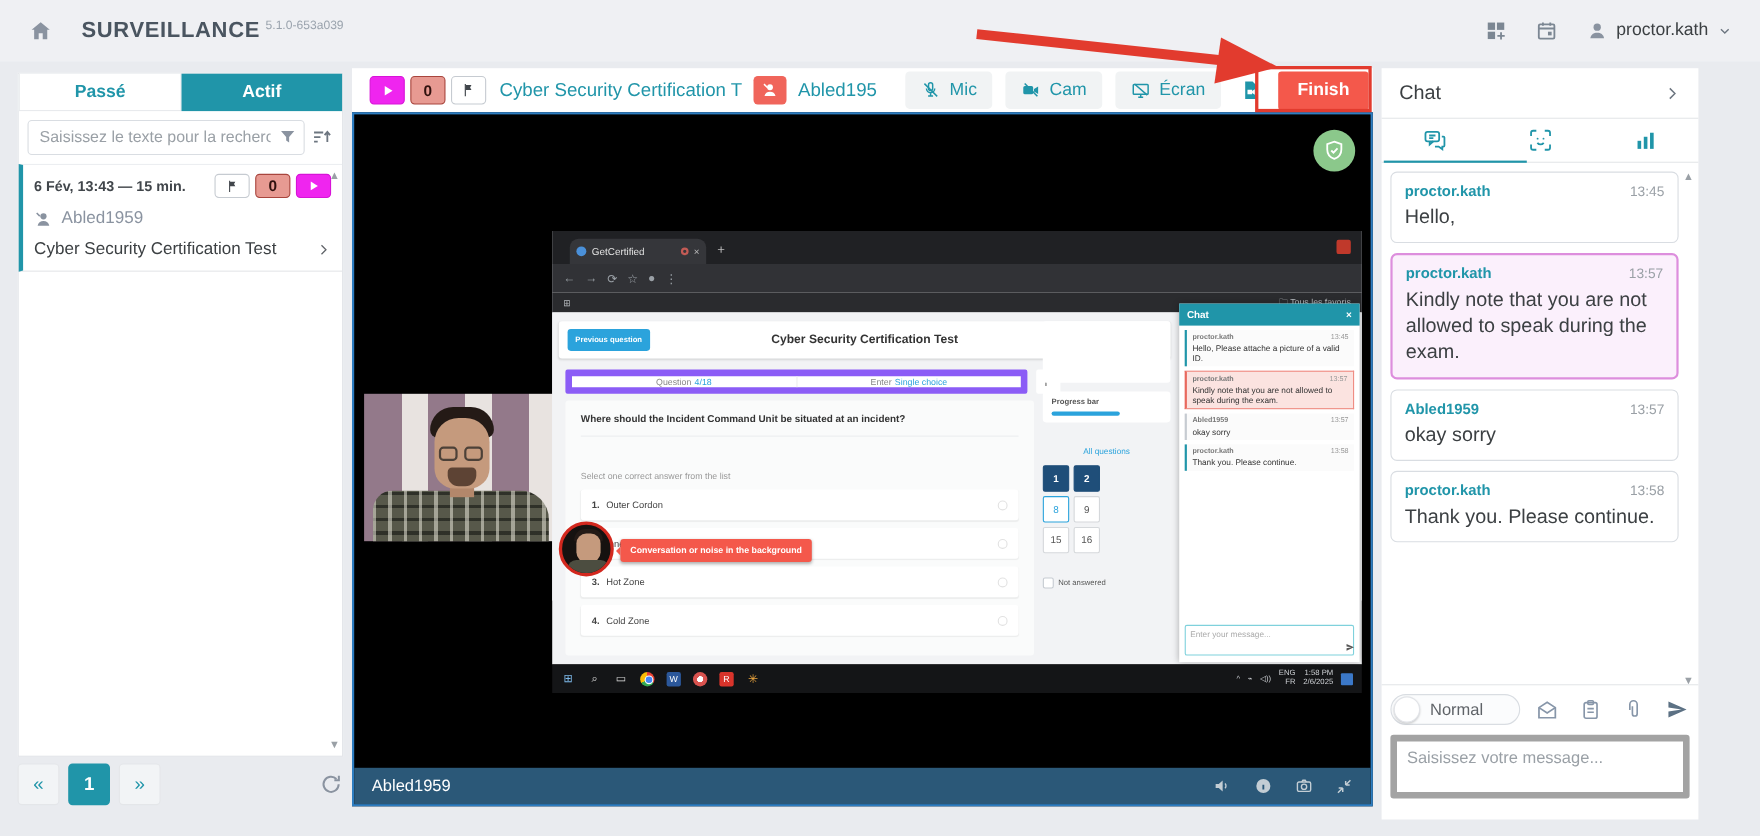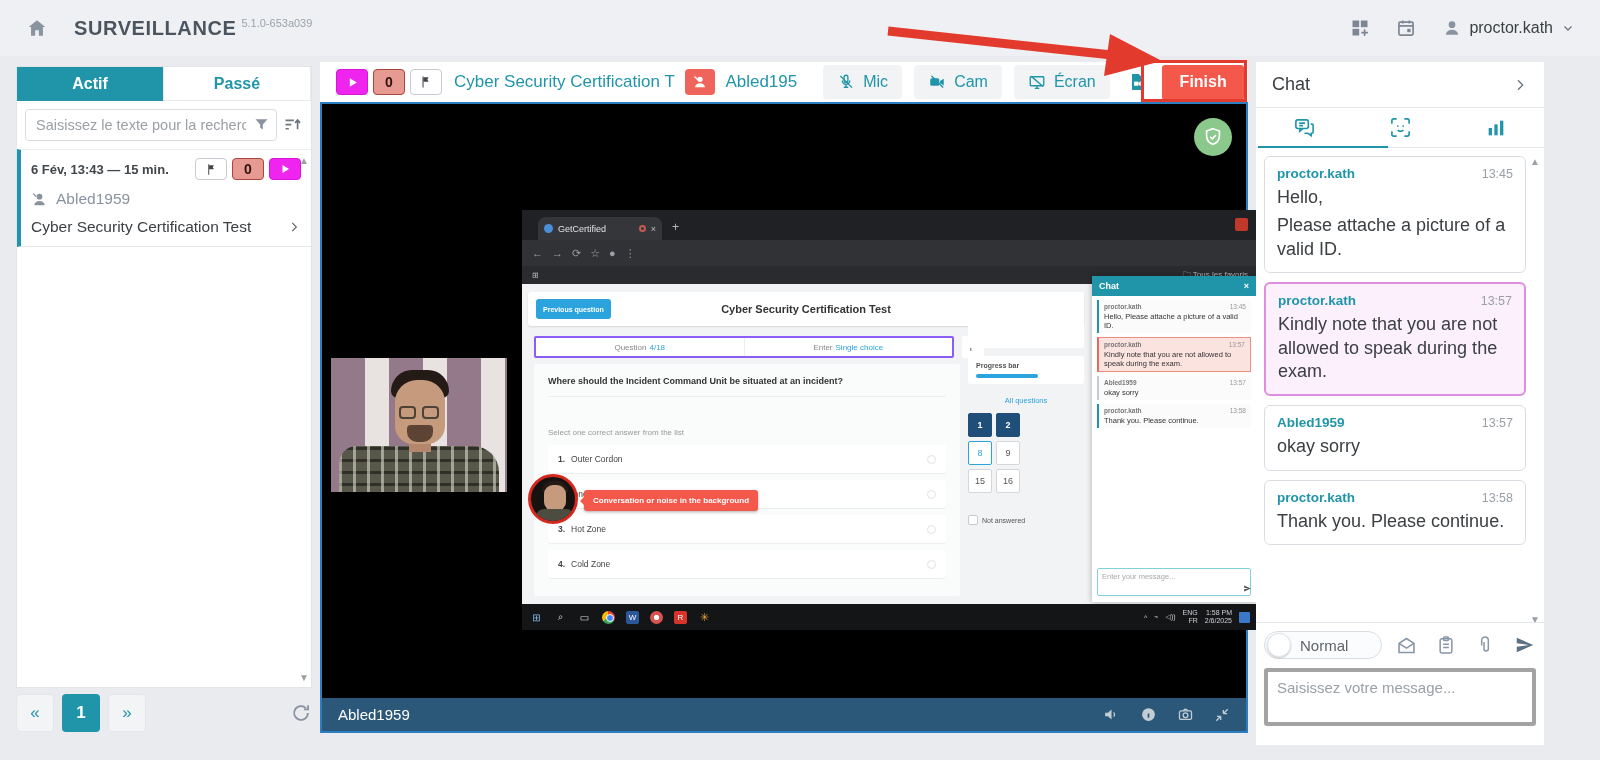--- a/index.html
+++ b/index.html
@@ -102,21 +102,21 @@
   .wc-head { position:absolute; left:64px; top:22px; width:50px; height:64px; background:#c59a7d;
     border-radius:22px 22px 18px 18px; }
   .wc-hair { position:absolute; left:60px; top:12px; width:58px; height:28px; background:#241a16;
     border-radius:24px 24px 8px 8px; }
   .wc-glass { position:absolute; top:26px; width:17px; height:13px; border:2px solid #4d4138; border-radius:4px; }
   .wc-glass.l { left:4px; } .wc-glass.r { left:27px; }
   .wc-beard { position:absolute; left:12px; bottom:2px; width:26px; height:17px; background:#5d4334;
     border-radius:4px 4px 10px 10px; }
 
   
-  .screen { position:absolute; left:200px; top:106px; width:736px; height:336px; background:#f2f3f5; }
+  .screen { position:absolute; left:180px; top:106px; width:736px; height:336px; background:#f2f3f5; }
   .br-titlebar { position:absolute; left:0; top:0; width:100%; height:30px; background:#202124; }
   .br-tab { position:absolute; left:16px; top:7px; width:124px; height:23px; background:#35363a;
     border-radius:8px 8px 0 0; display:flex; align-items:center; padding:0 6px; gap:5px; }
   .br-tab .fav { width:9px; height:9px; border-radius:50%; background:#4a90d9; }
   .br-tab .t { color:#e0e0e0; font-size:9px; flex:1; }
   .br-tab .rec { width:7px; height:7px; border-radius:50%; border:2px solid #c35b55; }
   .br-tab .x { color:#bbb; font-size:9px; }
   .br-plus { position:absolute; left:150px; top:10px; color:#bbb; font-size:12px; }
   .br-ext { position:absolute; right:10px; top:8px; width:13px; height:13px; background:#c0392b; border-radius:2px; }
   .br-urlbar { position:absolute; left:0; top:30px; width:100%; height:26px; background:#313236;
@@ -130,42 +130,42 @@
     display:flex; align-items:center; padding:0 10px; color:#b7bbbf; font-size:8px; }
   .br-bookmarks .right { margin-left:auto; }
   .page { position:absolute; left:0; top:74px; width:736px; height:320px; background:#f2f3f5; }
   .q-headcard { position:absolute; left:6px; top:8px; width:556px; height:34px; background:#fff;
     border-radius:3px; box-shadow:0 1px 2px rgba(0,0,0,.12); }
   .q-btn { position:absolute; top:7px; height:20px; background:#2ba3dc; color:#fff; font-size:7px;
     font-weight:bold; border-radius:3px; display:flex; align-items:center; justify-content:center; padding:0 7px; }
   .q-title { position:absolute; left:110px; right:110px; top:0; height:34px; display:flex;
     align-items:center; justify-content:center; font-size:11px; font-weight:bold; color:#333; }
   .q-meta { position:absolute; left:12px; top:52px; width:420px; height:22px; background:#fff;
-    border:2px solid #8b5cf6; border-radius:2px; display:flex; }
+    border:6px solid #8b5cf6; border-radius:2px; display:flex; }
   .q-meta .cell { flex:1; display:flex; align-items:center; justify-content:center; gap:3px;
     font-size:8px; color:#888; }
   .q-meta .cell + .cell { border-left:1px solid #eee; }
   .q-meta .teal { color:#2ba3dc; }
   .q-flag { position:absolute; left:440px; top:52px; width:22px; height:22px; background:#fff;
     display:flex; align-items:center; justify-content:center; color:#333; border-radius:2px; }
   .q-card { position:absolute; left:12px; top:80px; width:426px; height:232px; background:#fafbfb;
     border-radius:3px; padding:12px 14px; }
   .q-text { font-size:9px; color:#333; font-weight:bold; }
   .q-sep { border-top:1px solid #eceef0; margin:10px 0 8px 0; }
   .q-instr { font-size:8px; color:#999; margin-bottom:8px;margin-top:31px; }
   .opt { height:28px; background:#fff; border-radius:3px; box-shadow:0 1px 1px rgba(0,0,0,.06);
     display:flex; align-items:center; padding:0 10px; margin-bottom:7px; font-size:8.5px; color:#444; }
   .opt .n { font-weight:bold; margin-right:6px; }
   .opt .radio { margin-left:auto; width:9px; height:9px; border-radius:50%; border:1px solid #e2e2e2; }
   .q-right { position:absolute; left:446px; top:8px; width:116px; }
   .qr-card1 { height:56px; background:#fff; border-radius:3px; }
   .qr-progress { margin-top:8px; background:#fff; border-radius:3px; padding:6px 8px; }
   .qr-progress .lbl { font-size:7px; font-weight:bold; color:#555; }
   .qr-progress .bar { margin-top:5px; width:62px; height:4px; border-radius:2px; background:#2ba3dc; }
-  .qr-all { margin-top:12px; font-size:7.5px; color:#2ba3dc; text-align:center; }
+  .qr-all { margin-top:22px; font-size:7.5px; color:#2ba3dc; text-align:center; }
   .qr-grid { margin-top:8px; display:grid; grid-template-columns:24px 24px; gap:4px; }
   .sq { width:24px; height:24px; display:flex; align-items:center; justify-content:center;
     font-size:9px; border-radius:2px; background:#fff; border:1px solid #d5d8db; color:#555; }
   .sq.filled { background:#1f4e79; border-color:#1f4e79; color:#fff; font-weight:bold; }
   .sq.current { border-color:#2ba3dc; color:#2ba3dc; }
   .qr-na { margin-top:22px; display:flex; align-items:center; gap:4px; font-size:7px; color:#555; }
   .qr-na .cb { width:10px; height:10px; border:1px solid #c6cbd1; background:#fff; border-radius:2px; }
 
   
   .ov-chat { position:absolute; left:570px; top:66px; width:164px; height:326px; background:#fff;
@@ -241,21 +241,21 @@
     border-top:1px solid #e4e6e9; padding:8px 8px 0 8px; }
   .rp-toolrow { display:flex; align-items:center; }
   .toggle { width:118px; height:28px; border:1px solid #d9dde2; border-radius:14px; background:#fbfcfd;
     display:flex; align-items:center; cursor:pointer; }
   .toggle .knob { width:24px; height:24px; border-radius:50%; background:#fff; border:1px solid #e2e4e8;
     box-shadow:0 1px 2px rgba(0,0,0,.2); margin-left:2px; }
   .toggle .lab { font-size:15px; color:#5f6368; margin-left:9px; }
   .rp-icons { margin-left:auto; display:flex; align-items:center; gap:19px; color:#8796a9; }
   .rp-icons > span { cursor:pointer; }
   .rp-icons .send { color:#5c7184; }
-  .rp-composer textarea { margin-top:9px; width:272px; height:58px; border:4px solid #a3a3a3;
+  .rp-composer textarea { margin-top:9px; width:272px; height:58px; border:6px solid #a3a3a3;
     border-radius:3px; resize:none; padding:7px 9px; font-size:15px; color:#3c4043;
     font-family:"Liberation Sans",sans-serif; }
   .rp-composer textarea::placeholder { color:#9aa0a6; }
 
   
   .annot-arrow { position:absolute; left:0; top:0; pointer-events:none; z-index:50; }
 </style>
 </head>
 <body>
 
@@ -294,22 +294,22 @@
     <span class="chev">
       <svg width="12" height="12" viewBox="0 0 24 24" fill="none" stroke="currentColor" stroke-width="2.5">
           <polyline points="5,9 12,16 19,9"></polyline>
         </svg>
     </span>
   </span>
 </header>
 
 <aside class="left-panel">
   <div class="ltabs">
+    <div class="ltab passive">Passé</div>
     <div class="ltab active">Actif</div>
-    <div class="ltab passive">Passé</div>
   </div>
   <div class="lsearch">
     <span class="sbox">
       <input type="text" placeholder="Saisissez le texte pour la recherch" style="">
       <span class="funnel">
         <svg width="17" height="17" viewBox="0 0 24 24" fill="currentColor">
             <path d="M3.5 4.5h17l-6.6 7.6V19l-3.8-2.5v-4.4z"></path>
           </svg>
       </span>
     </span>
@@ -685,21 +685,20 @@
     <span class="rp-underline"></span>
   </div>
 
   <div class="rp-msgs">
     <div class="msg">
       <div class="msg-head">
         <span class="msg-author">proctor.kath</span>
         <span class="msg-time">13:45</span>
       </div>
       <div class="msg-line">Hello,</div>
-      <div class="msg-line">Please attache a picture of a valid ID.</div>
     </div>
     <div class="msg highlight">
       <div class="msg-head">
         <span class="msg-author">proctor.kath</span>
         <span class="msg-time">13:57</span>
       </div>
       <div class="msg-line">Kindly note that you are not allowed to speak during the exam.</div>
     </div>
     <div class="msg">
       <div class="msg-head">

